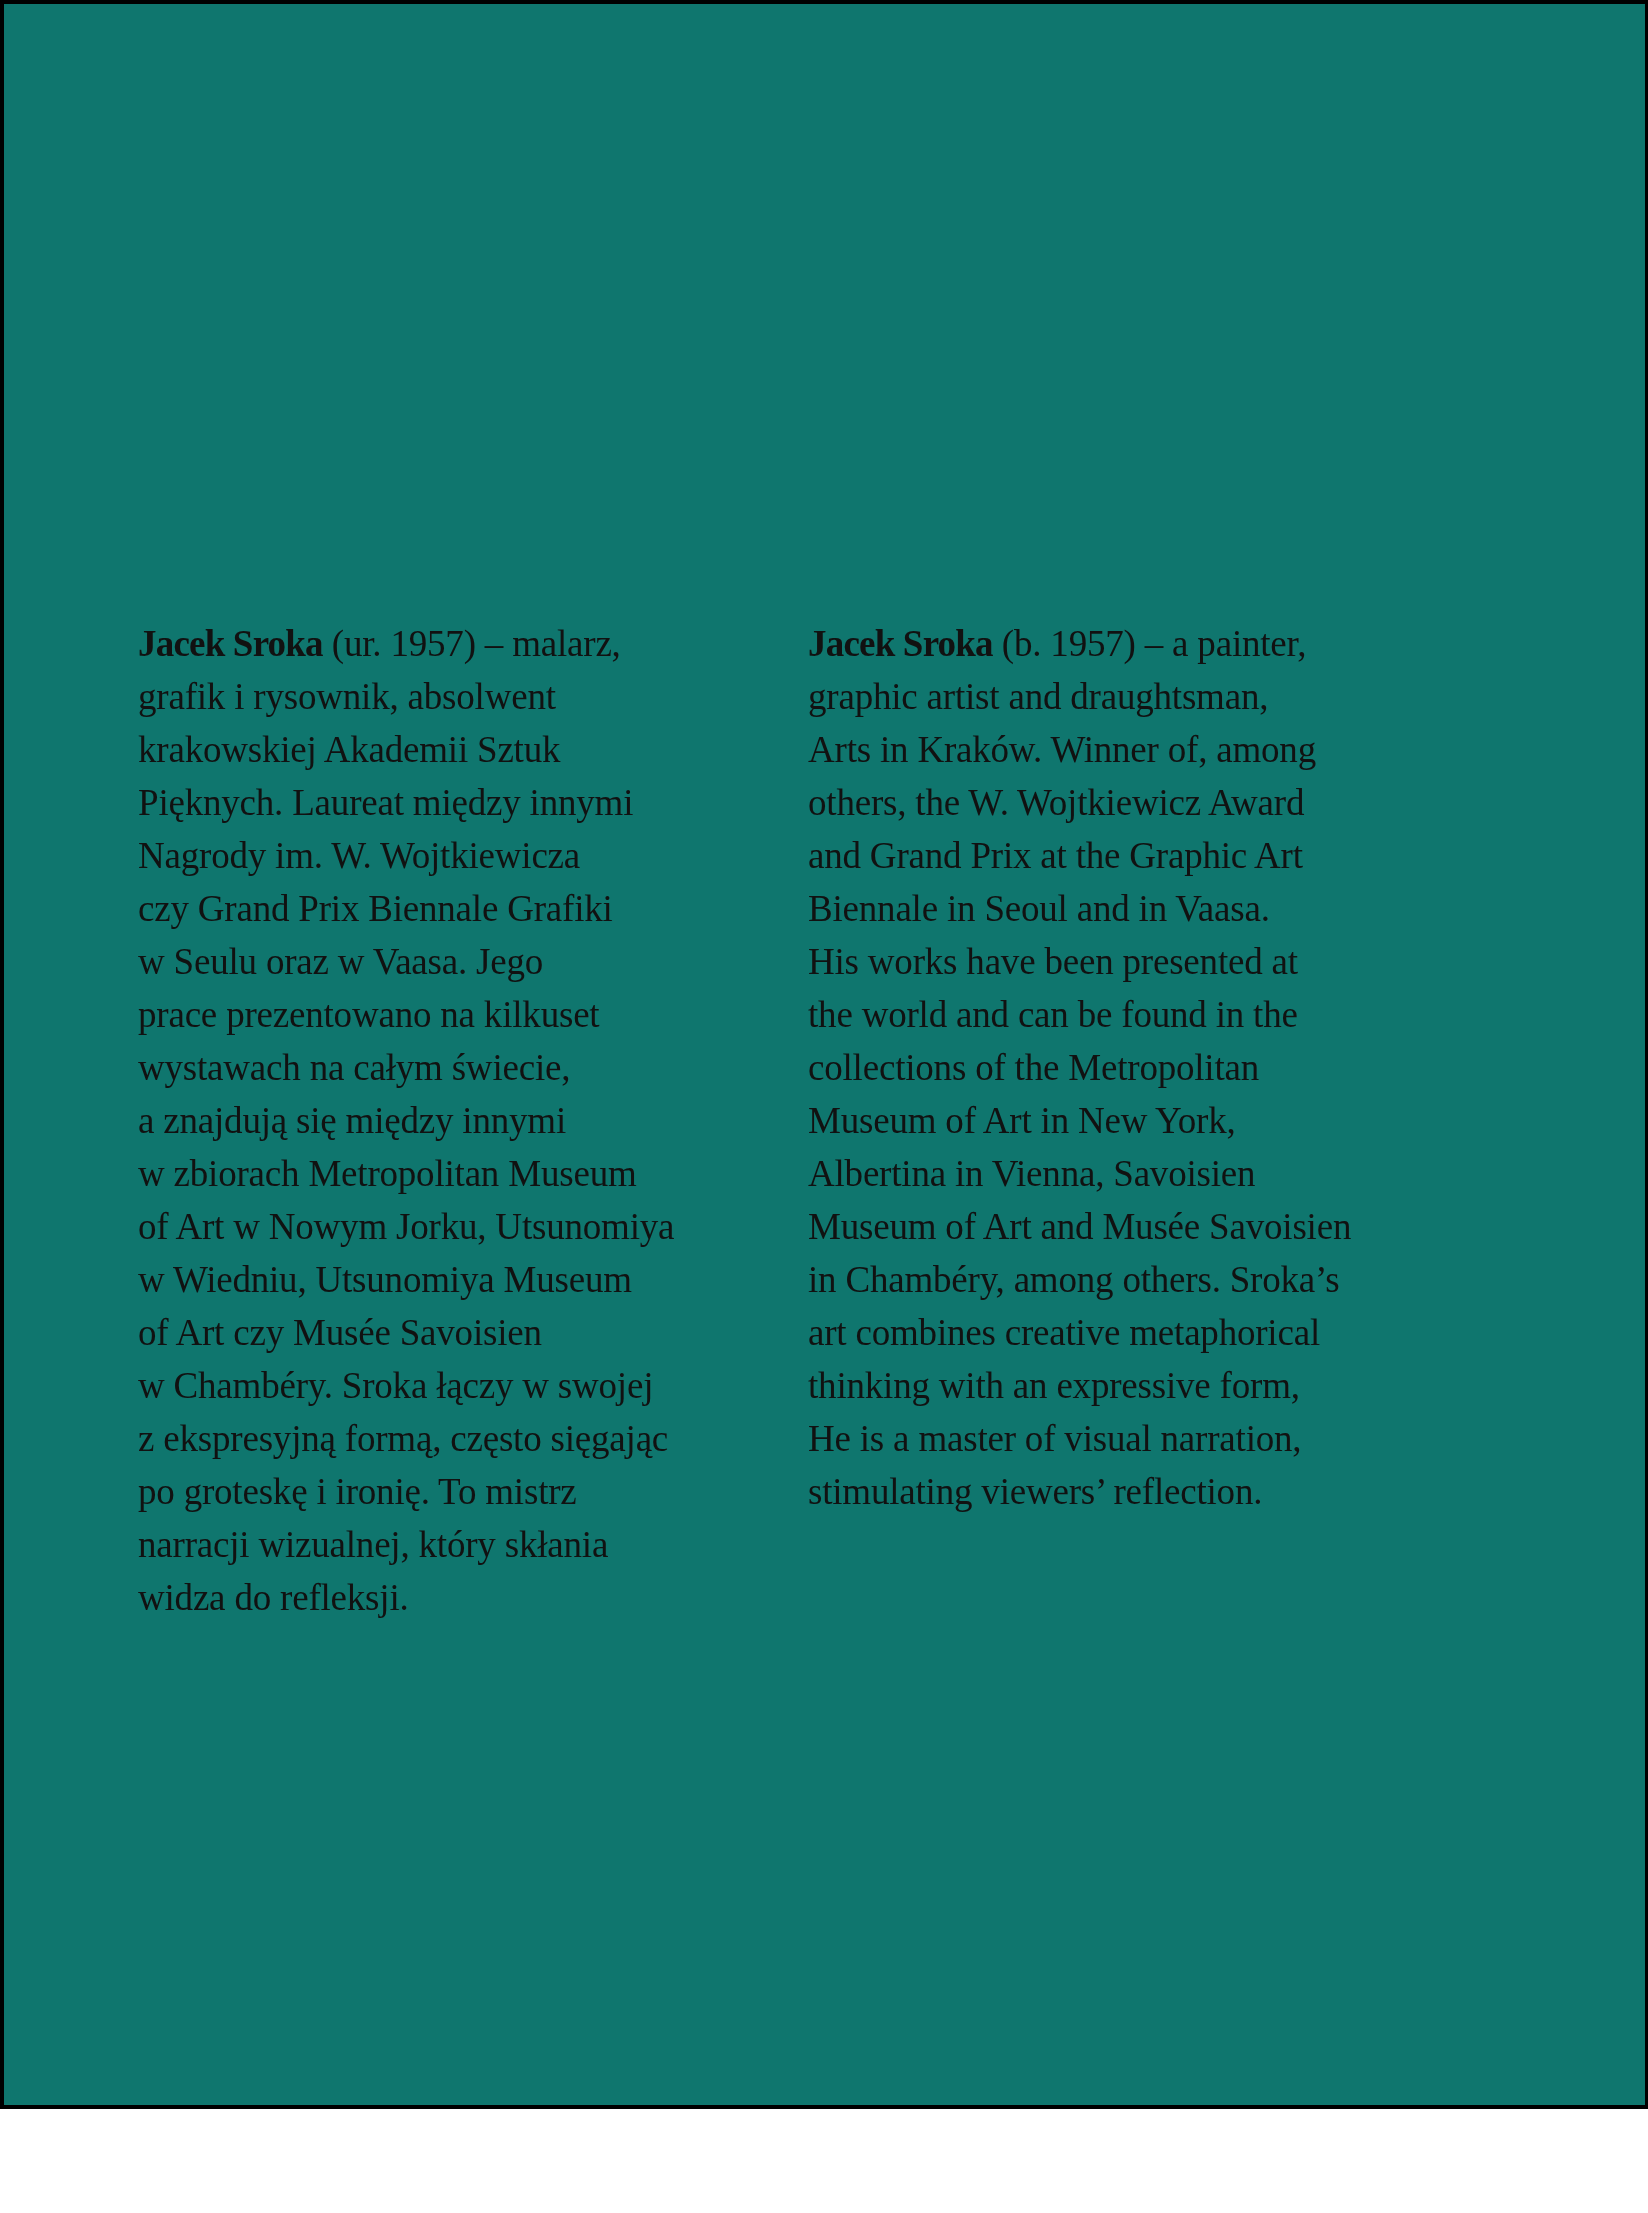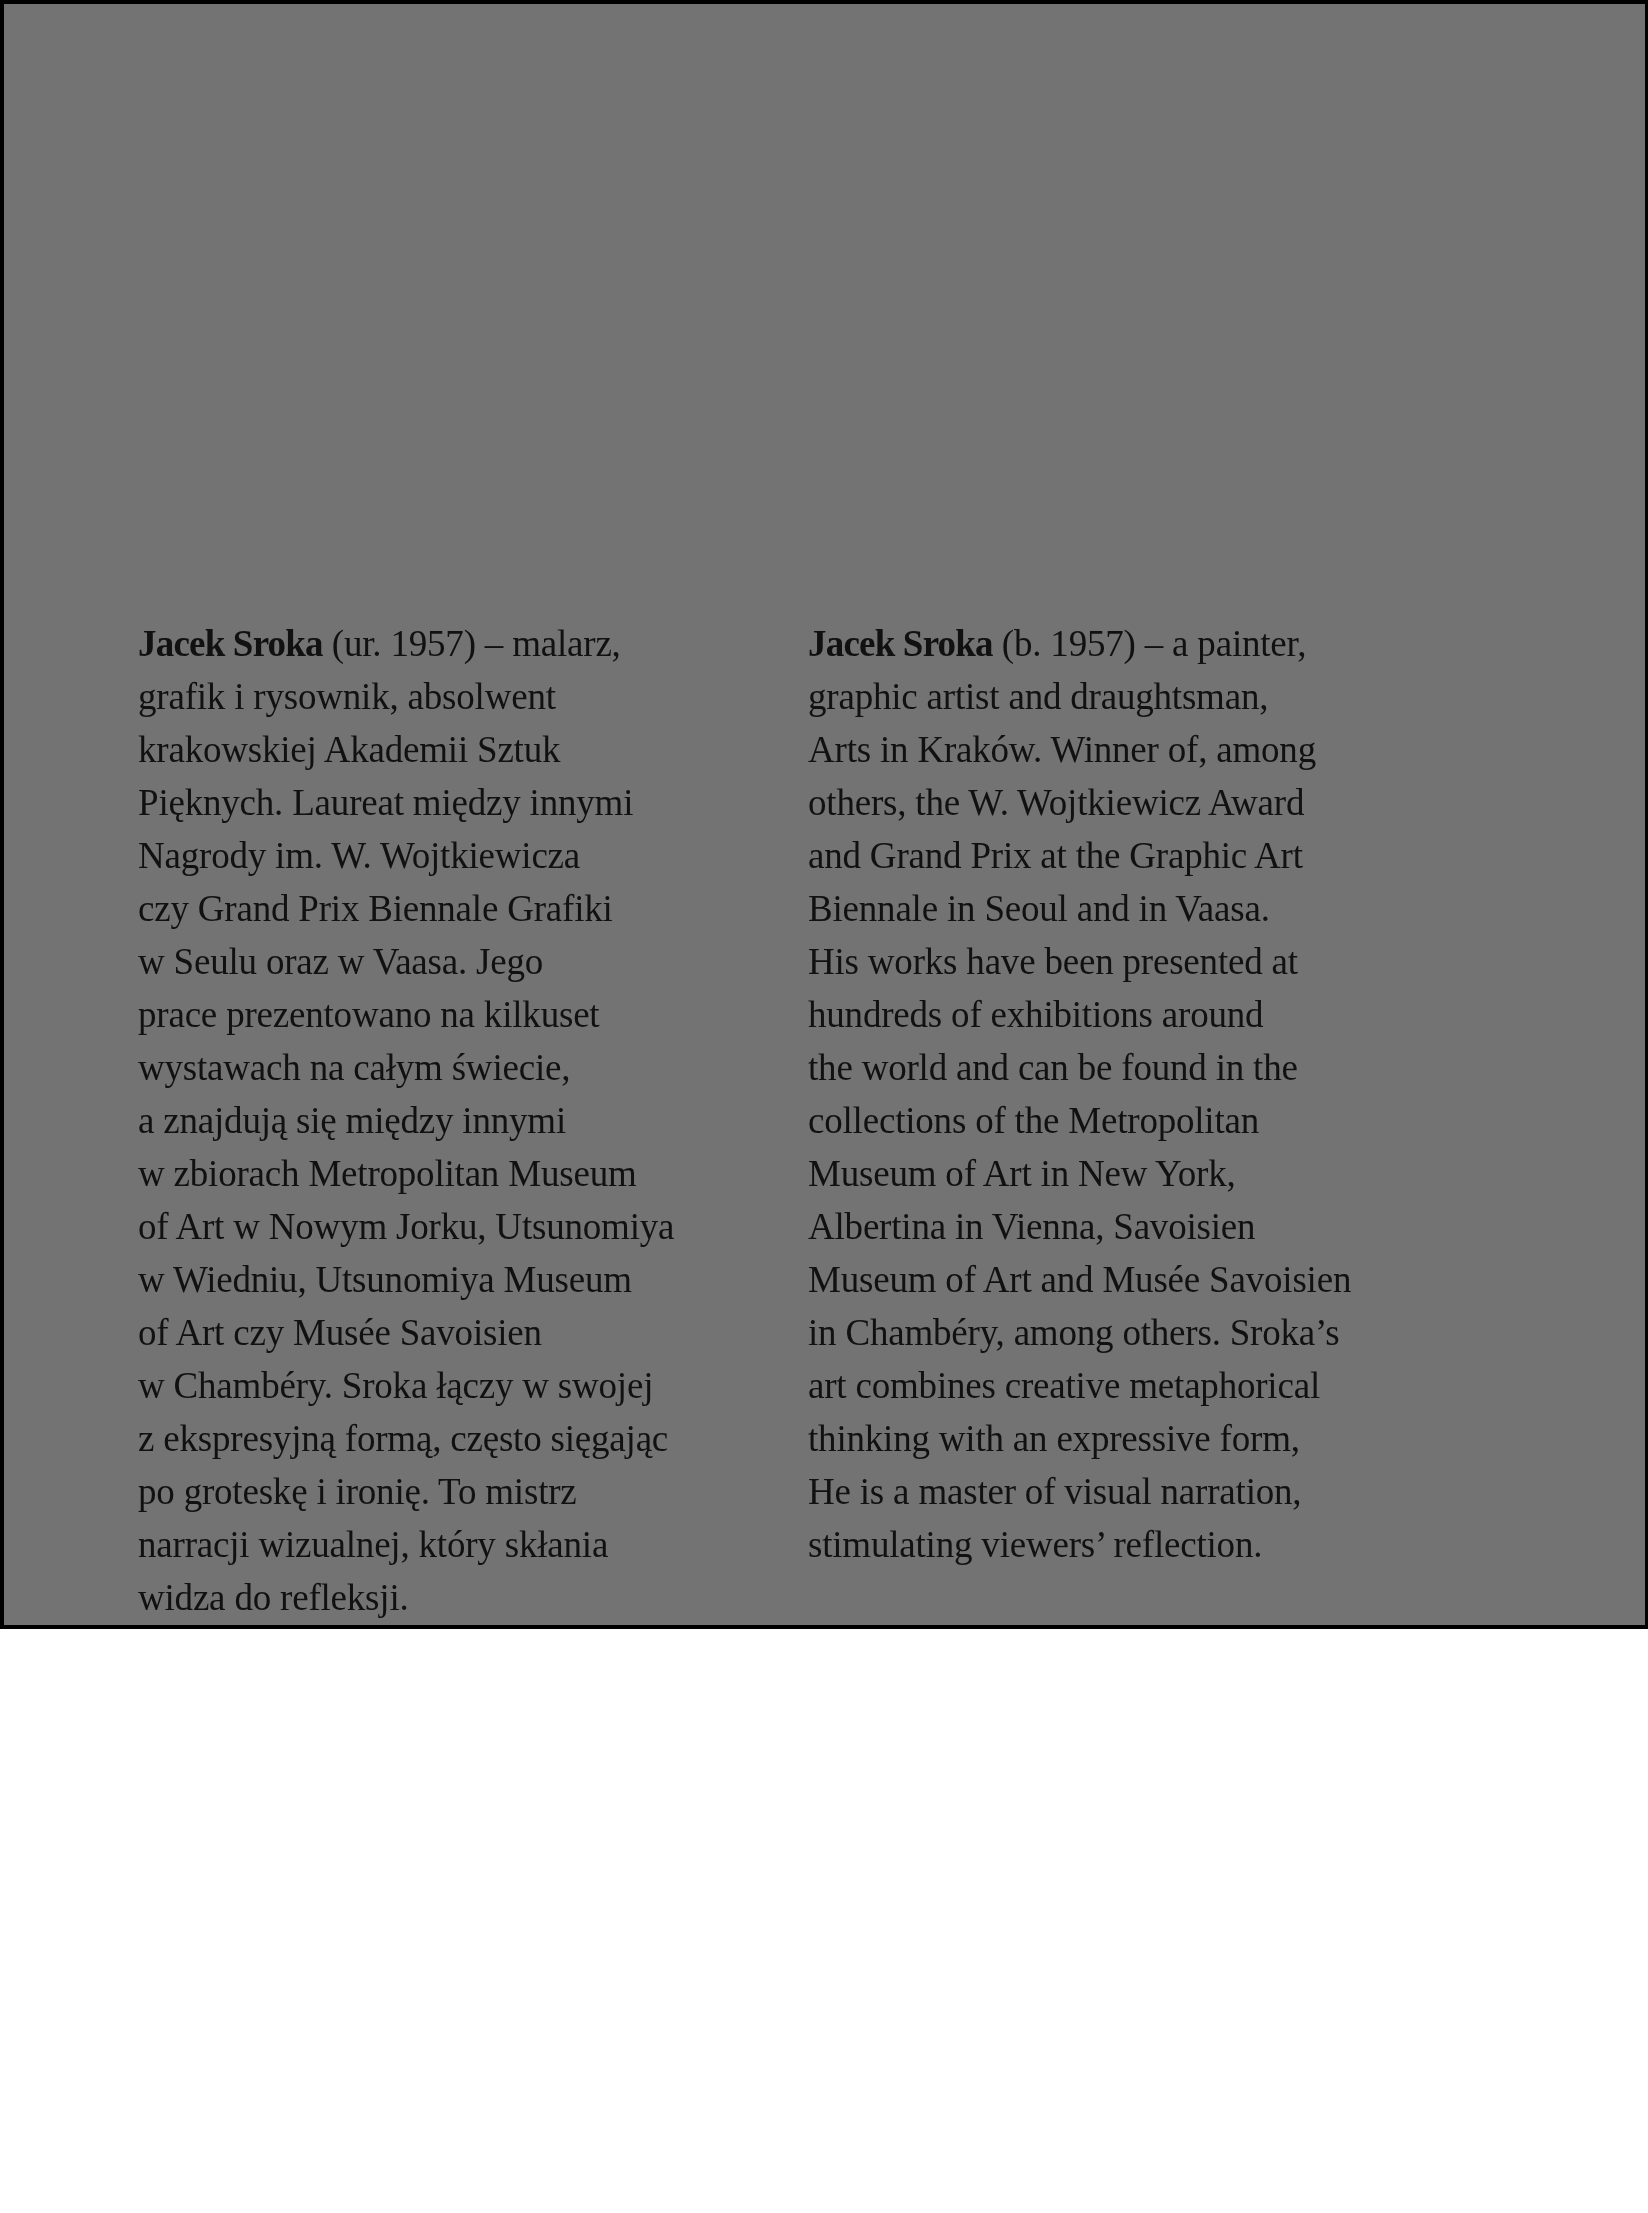--- a/index.html
+++ b/index.html
@@ -11,24 +11,24 @@
       width: 1649px;
       height: 2214px;
       position: relative;
       overflow: hidden;
     }
     .page {
       position: absolute;
       left: 0;
       top: 0;
       width: 1649px;
-      height: 1629px;
+      height: 2109px;
       box-sizing: border-box;
       border: 4.8px solid #000000;
-      background: #737373;
+      background: #0f766e;
     }
     .column {
       position: absolute;
       top: 613px;
       margin: 0;
       font-family: "Liberation Serif", "DejaVu Serif", serif;
       font-size: 37px;
       line-height: 53px;
       color: #111111;
       letter-spacing: -0.2px;
@@ -79,21 +79,20 @@
   </p>
 
   <p class="column en">
     <span class="line"><span class="name">Jacek Sroka</span><span> (b. 1957) – a painter,</span></span>
     <span class="line">graphic artist and draughtsman,</span>
     <span class="line">Arts in Kraków. Winner of, among</span>
     <span class="line">others, the W. Wojtkiewicz Award</span>
     <span class="line">and Grand Prix at the Graphic Art</span>
     <span class="line">Biennale in Seoul and in Vaasa.</span>
     <span class="line">His works have been presented at</span>
-    <span class="line">hundreds of exhibitions around</span>
     <span class="line">the world and can be found in the</span>
     <span class="line">collections of the Metropolitan</span>
     <span class="line">Museum of Art in New York,</span>
     <span class="line">Albertina in Vienna, Savoisien</span>
     <span class="line">Museum of Art and Musée Savoisien</span>
     <span class="line">in Chambéry, among others. Sroka’s</span>
     <span class="line">art combines creative metaphorical</span>
     <span class="line">thinking with an expressive form,</span>
     <span class="line">He is a master of visual narration,</span>
     <span class="line">stimulating viewers’ reflection.</span>

